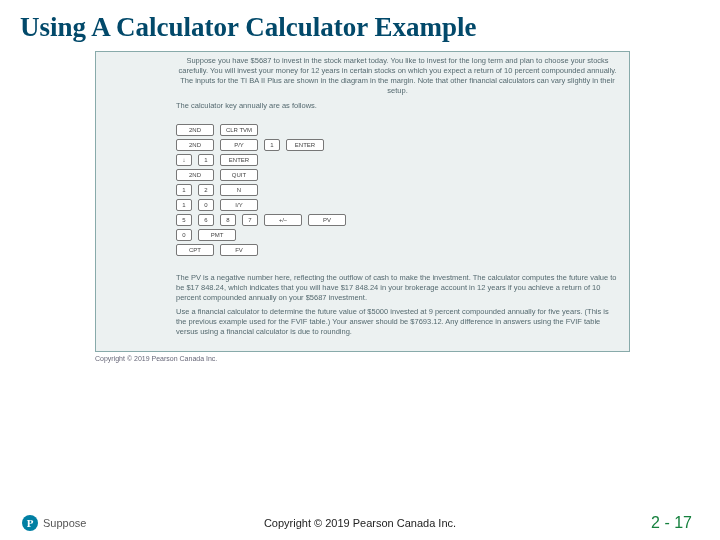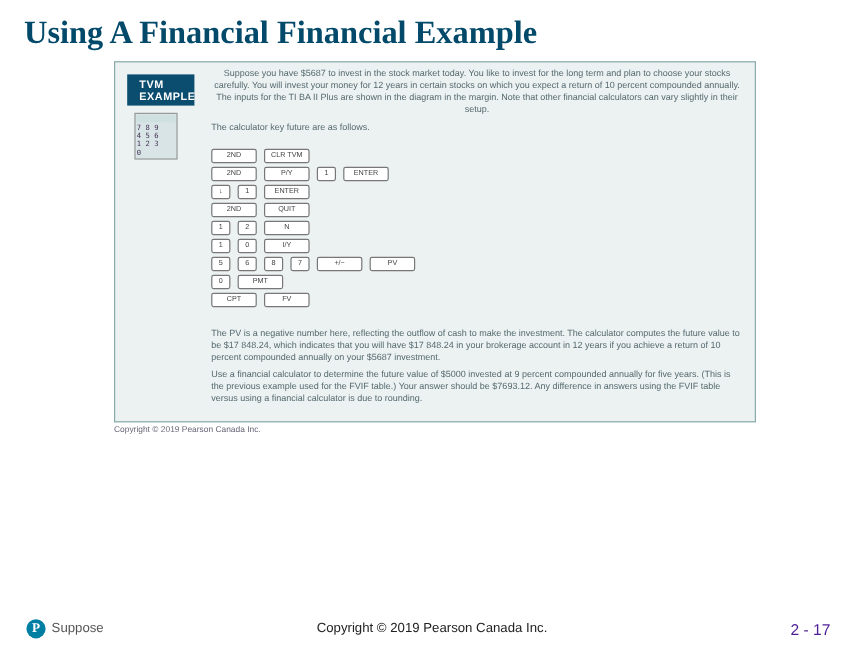--- a/index.html
+++ b/index.html
@@ -129,58 +129,40 @@
     color: #555;
   }
   .footer-center {
     font-size: 11px;
     color: #222;
     position: absolute;
     left: 50%;
     transform: translateX(-50%);
   }
   .footer-right {
-    font-size: 13px;
-    color: #4c1d95;
+    font-size: 16px;
+    color: #15803d;
   }
   .left-col {
     position: absolute;
     left: 6px;
     top: 6px;
     width: 60px;
   }
 </style>
 </head>
 <body>
 
-<div class="slide-title">Using A Financial Financial Example</div>
+<div class="slide-title">Using A Calculator Calculator Example</div>
 
 <div class="example-box">
-  <div class="left-col">
-    <div class="tvm-badge">TVM EXAMPLE</div>
-    <div class="calc-icon">
-      <div class="calc-screen"></div>
-      <div class="calc-row">
-          <span>7 8 9</span>
-        </div>
-      <div class="calc-row">
-          <span>4 5 6</span>
-        </div>
-      <div class="calc-row">
-          <span>1 2 3</span>
-        </div>
-      <div class="calc-row">
-          <span>0</span>
-        </div>
-    </div>
-  </div>
 
   <div class="body-text">
     <p class="intro">Suppose you have $5687 to invest in the stock market today. You like to invest for the long term and plan to choose your stocks carefully. You will invest your money for 12 years in certain stocks on which you expect a return of 10 percent compounded annually. The inputs for the TI BA II Plus are shown in the diagram in the margin. Note that other financial calculators can vary slightly in their setup.</p>
-    <p>The calculator key future are as follows.</p>
+    <p>The calculator key annually are as follows.</p>
   </div>
 
   <div class="keystrokes" id="ks">
       <div class="ks-row">
         <div class="key wide">2ND</div>
         <div class="key wide">CLR TVM</div>
       </div>
       <div class="ks-row">
         <div class="key wide">2ND</div>
         <div class="key wide">P/Y</div>

